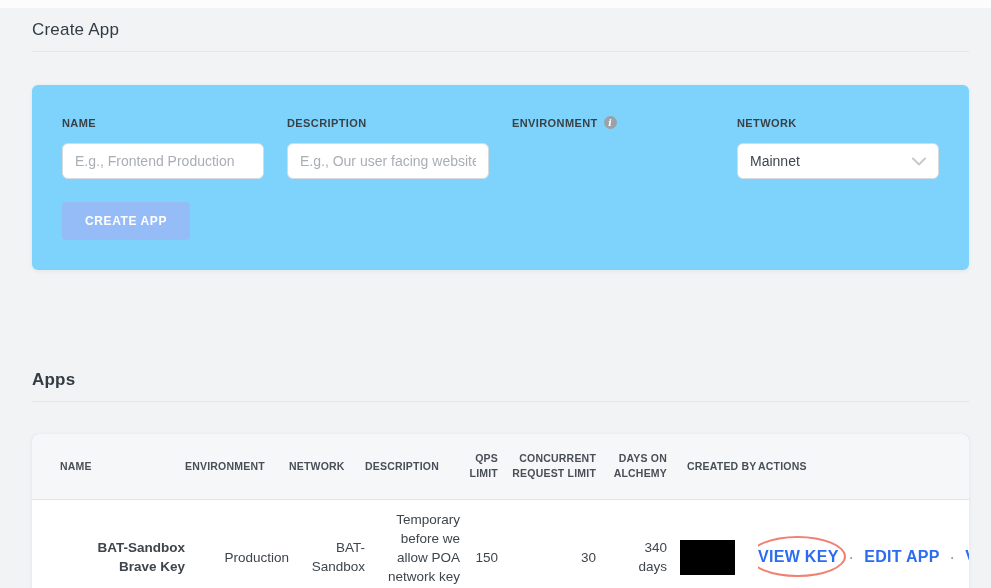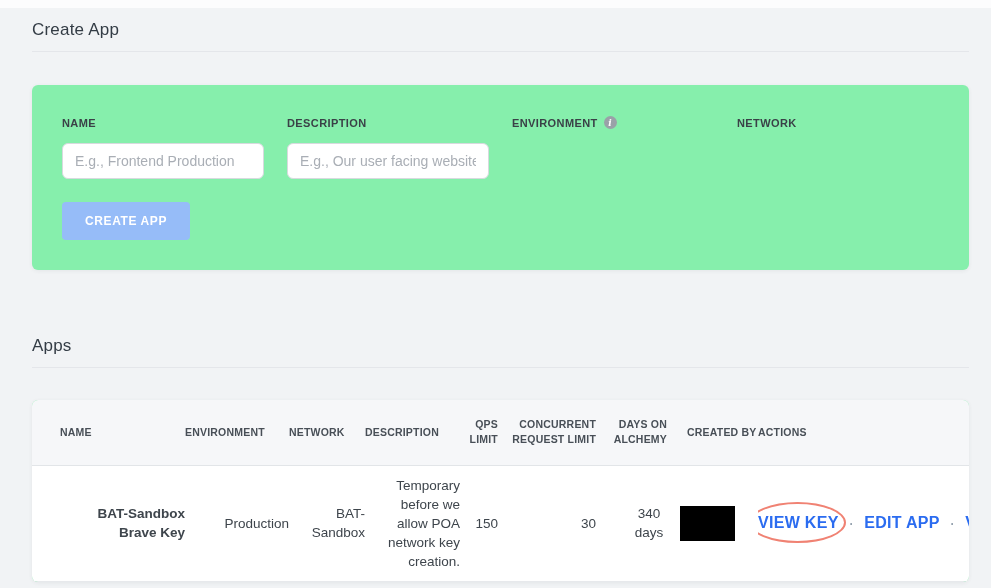--- a/index.html
+++ b/index.html
@@ -19,21 +19,21 @@
   .section-title {
     font-size: 17px; font-weight: 500; color: #333c45;
     letter-spacing: 0.2px;
   }
   .title-create { margin-top: 12px; }
   .divider {
     height: 1px; background: #e4e6ea; border: none;
     margin-top: 11px;
   }
   .card {
-    background: #86efac; border-radius: 6px;
+    background: #7dd3fc; border-radius: 6px;
     box-shadow: 0 1px 4px rgba(40,50,60,0.07);
     overflow: hidden;
   }
   .form-card { margin-top: 33px; padding: 30px; }
   .form-grid {
     display: grid; grid-template-columns: repeat(4, 1fr);
     column-gap: 23px;
   }
   .field-label {
     font-size: 11px; font-weight: bold; color: #3a4147;
@@ -63,21 +63,21 @@
   }
   .chevron { flex: 0 0 auto; margin-left: 8px; }
   .create-btn {
     margin-top: 23px; height: 38px; padding: 0 23px;
     background: #96bcf8; color: #ffffff;
     border: none; border-radius: 4px;
     font-size: 12px; font-weight: bold; letter-spacing: 0.6px;
     font-family: "Liberation Sans", sans-serif;
     cursor: pointer;
   }
-  .title-apps { margin-top: 66px; }
+  .title-apps { margin-top: 100px; font-weight: bold; }
   .table-card { margin-top: 32px; }
   table { border-collapse: collapse; table-layout: fixed; width: 937px; }
   thead tr { height: 65px; background: #f6f7f9; }
   thead th {
     font-size: 10.5px; font-weight: bold; color: #484f57;
     line-height: 15px; letter-spacing: 0.2px;
     vertical-align: middle; text-align: left;
     border-bottom: 1px solid #e2e5e8;
   }
   tbody tr { height: 116px; background: #ffffff; }
@@ -85,21 +85,21 @@
     font-size: 13.5px; color: #3e454c; line-height: 19px;
     vertical-align: middle; text-align: right;
     border-bottom: 1px solid #e7e9ec;
   }
   .col-name    { padding-left: 28px; }
   th.col-right, td.col-right { text-align: right; }
   th.col-created { padding-left: 20px; }
   td.col-created { padding-left: 13px; }
   .wrap-120 { display: inline-block; max-width: 120px; font-weight: bold; }
   .wrap-desc { display: inline-block; max-width: 82px; padding: 2px 0; }
-  .wrap-days { display: inline-block; max-width: 36px; text-align: center; }
+  .wrap-days { display: inline-block; max-width: 36px; text-align: right; }
   .redacted-box { width: 55px; height: 35px; background: #000000; }
   .actions-cell { white-space: nowrap; overflow: hidden; }
   .action-link {
     font-size: 16px; font-weight: bold; color: #2b6cf0;
     letter-spacing: 0.3px; text-decoration: none; cursor: pointer;
   }
   .action-sep { color: #93a0ad; font-weight: bold; margin: 0 7px; font-size: 12px; }
   .view-key-wrap { position: relative; display: inline-block; }
   .annotation-ellipse {
     position: absolute; left: -9px; right: -7px; top: -11px; bottom: -10px;
@@ -138,20 +138,26 @@
         <div>
           <div class="field-label">
             <span>ENVIRONMENT</span>
             <span class="info-icon">i</span>
           </div>
         </div>
 
         <div>
           <div class="field-label">
             <span>NETWORK</span>
+          </div>
+          <div class="select-box">
+            <span>Mainnet</span>
+            <svg class="chevron" width="14" height="9" viewBox="0 0 14 9">
+              <path d="M1 1.5l6 6 6-6" stroke="#c5c9ce" stroke-width="2" fill="none" stroke-linecap="round" stroke-linejoin="round"></path>
+            </svg>
           </div>
         </div>
 
       </div>
       <button class="create-btn">CREATE APP</button>
     </div>
 
     <div class="section-title title-apps">Apps</div>
     <hr class="divider">
 

